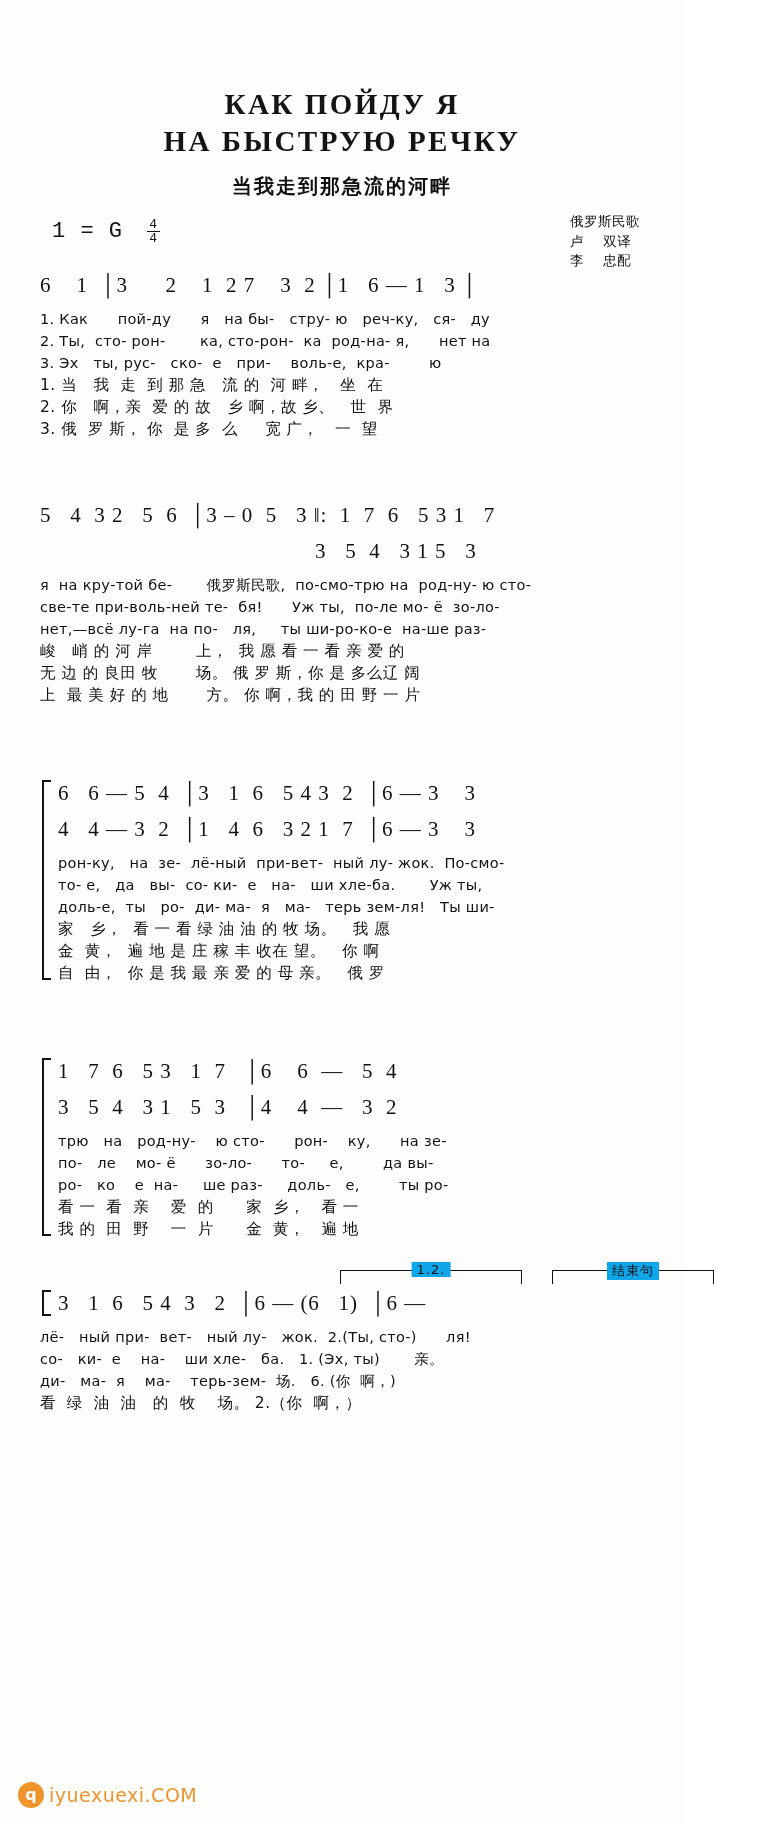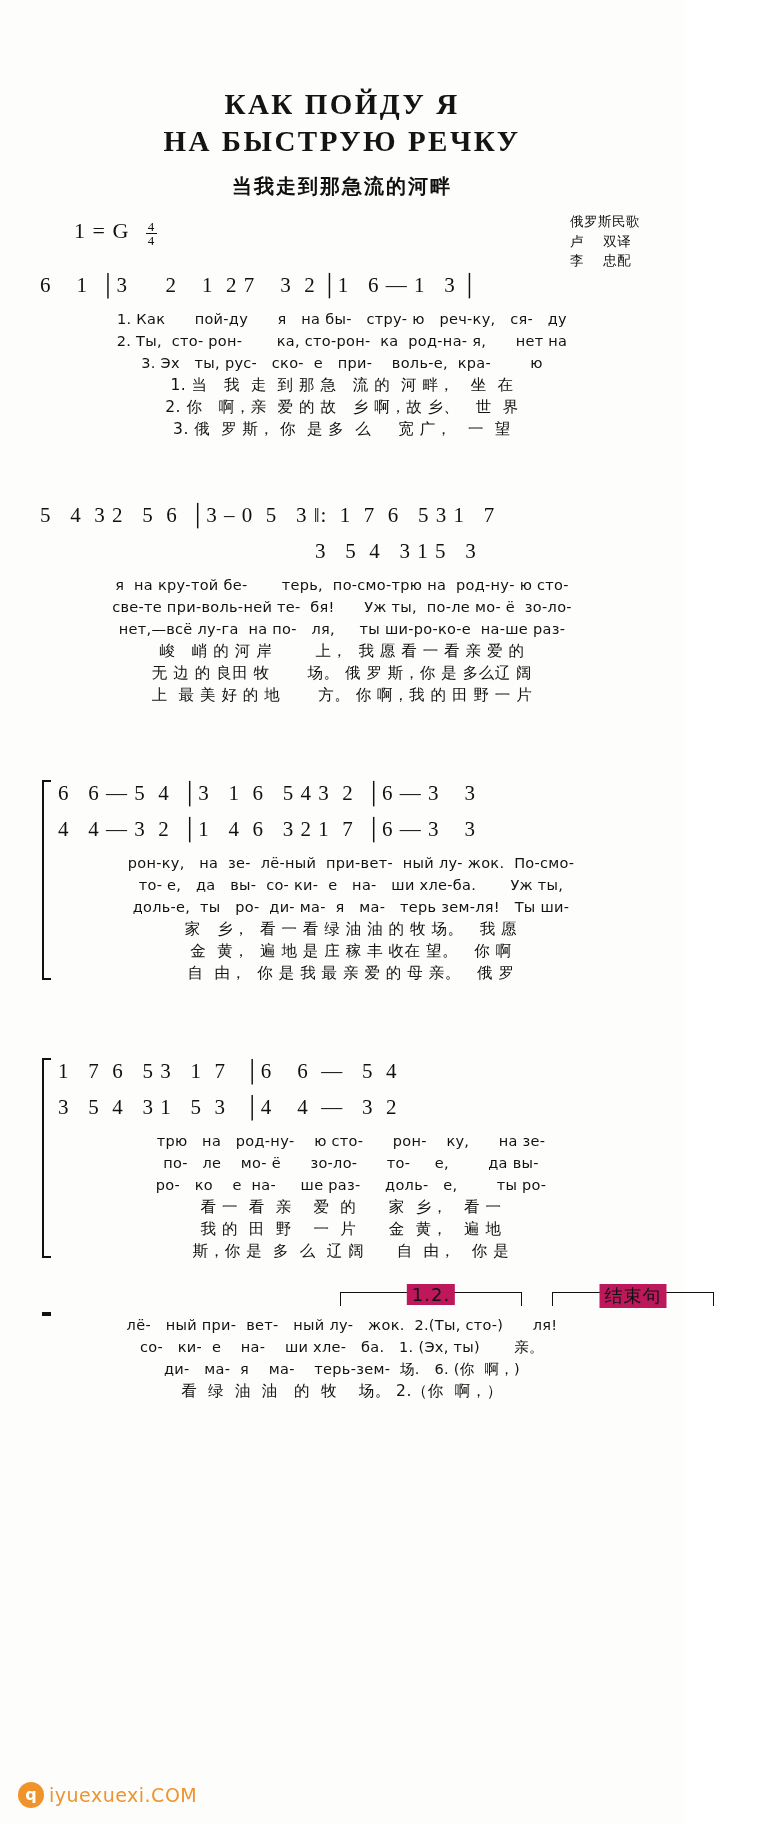--- a/index.html
+++ b/index.html
@@ -44,24 +44,24 @@
     color: #101010;
   }
 
   .meta-row {
     position: relative;
     height: 56px;
     margin-top: 12px;
   }
   .key-sig {
     position: absolute;
-    left: 74px;
+    left: 52px;
     top: 6px;
     font-size: 22px;
-    font-family: Liberation Serif, serif;
+    font-family: Liberation Mono, monospace;
     letter-spacing: 1px;
   }
   .key-sig .frac {
     display: inline-block;
     vertical-align: middle;
     margin-left: 10px;
     font-size: 13px;
     line-height: 1.0;
     text-align: center;
   }
@@ -103,21 +103,21 @@
     letter-spacing: 0.3px;
     white-space: pre;
     height: 22px;
     line-height: 22px;
     color: #121212;
   }
   .lyric-row.cn {
     font-size: 15.5px;
     letter-spacing: 0.5px;
   }
-  .lyrics-block { margin-top: 6px; text-align: center; }
+  .lyrics-block { margin-top: 6px; }
 
   .sys-gap-sm { height: 26px; }
   .sys-gap { height: 58px; }
   .sys-gap-lg { height: 70px; }
 
   
   .grand {
     position: relative;
     padding-left: 18px;
   }
@@ -146,23 +146,23 @@
     height: 13px;
     border-top: 1.6px solid #111;
     border-left: 1.6px solid #111;
     border-right: 1.6px solid #111;
   }
   .ending span {
     position: absolute;
     top: -9px;
     left: 50%;
     transform: translateX(-50%);
-    background: #be185d;
+    background: #0ea5e9;
     padding: 0 5px;
-    font-size: 18px;
+    font-size: 13px;
     letter-spacing: 1px;
   }
 
   
   .watermark {
     position: absolute;
     left: 18px;
     bottom: 16px;
     display: flex;
     align-items: center;
@@ -223,21 +223,21 @@
       <div class="lyric-row cn">3. 俄  罗 斯， 你  是 多  么     宽 广，   一  望</div>
     </div>
   </div>
 
   <div class="sys-gap"></div>
 
   <div class="system">
     <div class="staff-row">5   4  3 2   5  6  │3 – 0  5   3 ‖:  1  7  6   5 3 1   7</div>
     <div class="staff-row lower">                                            3   5  4   3 1 5   3</div>
     <div class="lyrics-block">
-      <div class="lyric-row">я  на кру-той бе-       терь,  по-смо-трю на  род-ну- ю сто-</div>
+      <div class="lyric-row">я  на кру-той бе-       俄罗斯民歌,  по-смо-трю на  род-ну- ю сто-</div>
       <div class="lyric-row">све-те при-воль-ней те-  бя!      Уж ты,  по-ле мо- ё  зо-ло-</div>
       <div class="lyric-row">нет,—всё лу-га  на по-   ля,     ты ши-ро-ко-е  на-ше раз-</div>
       <div class="lyric-row cn">峻   峭 的 河 岸        上，  我 愿 看 一 看 亲 爱 的</div>
       <div class="lyric-row cn">无 边 的 良田 牧       场。 俄 罗 斯，你 是 多么辽 阔</div>
       <div class="lyric-row cn">上  最 美 好 的 地       方。 你 啊，我 的 田 野 一 片</div>
     </div>
   </div>
 
   <div class="sys-gap-lg"></div>
 
@@ -258,36 +258,36 @@
 
   <div class="system grand">
     <div class="staff-row">1   7  6   5 3   1  7   │6    6  —   5  4</div>
     <div class="staff-row lower">3   5  4   3 1   5  3   │4    4  —   3  2</div>
     <div class="lyrics-block">
       <div class="lyric-row">трю   на   род-ну-    ю сто-      рон-    ку,      на зе-</div>
       <div class="lyric-row">по-   ле    мо- ё      зо-ло-      то-     е,        да вы-</div>
       <div class="lyric-row">ро-   ко    е  на-     ше раз-     доль-   е,        ты ро-</div>
       <div class="lyric-row cn">看 一  看  亲    爱  的      家  乡，   看 一</div>
       <div class="lyric-row cn">我 的  田  野    一  片      金  黄，   遍 地</div>
-      <div class="lyric-row cn">斯，你 是  多  么  辽 阔      自  由，   你 是</div>
     </div>
   </div>
 
   <div class="sys-gap-sm"></div>
 
   <div class="system">
     <div class="ending-row">
       <div class="ending" style="left:300px; width:180px;">
         <span>1.2.</span>
       </div>
       <div class="ending" style="left:512px; width:160px;">
         <span>结束句</span>
       </div>
     </div>
     <div class="grand">
+      <div class="staff-row">3   1  6   5 4  3   2  │6 — (6   1)  │6 —</div>
     </div>
     <div class="lyrics-block">
       <div class="lyric-row">лё-   ный при-  вет-   ный лу-   жок.  2.(Ты, сто-)      ля!</div>
       <div class="lyric-row">со-   ки-  е    на-    ши хле-   ба.   1. (Эх, ты)       亲。</div>
       <div class="lyric-row">ди-   ма-  я    ма-    терь-зем-  场.   6. (你  啊，)</div>
       <div class="lyric-row cn">看  绿  油  油   的  牧    场。 2.（你  啊，）</div>
     </div>
   </div>
 
   <div class="watermark">

